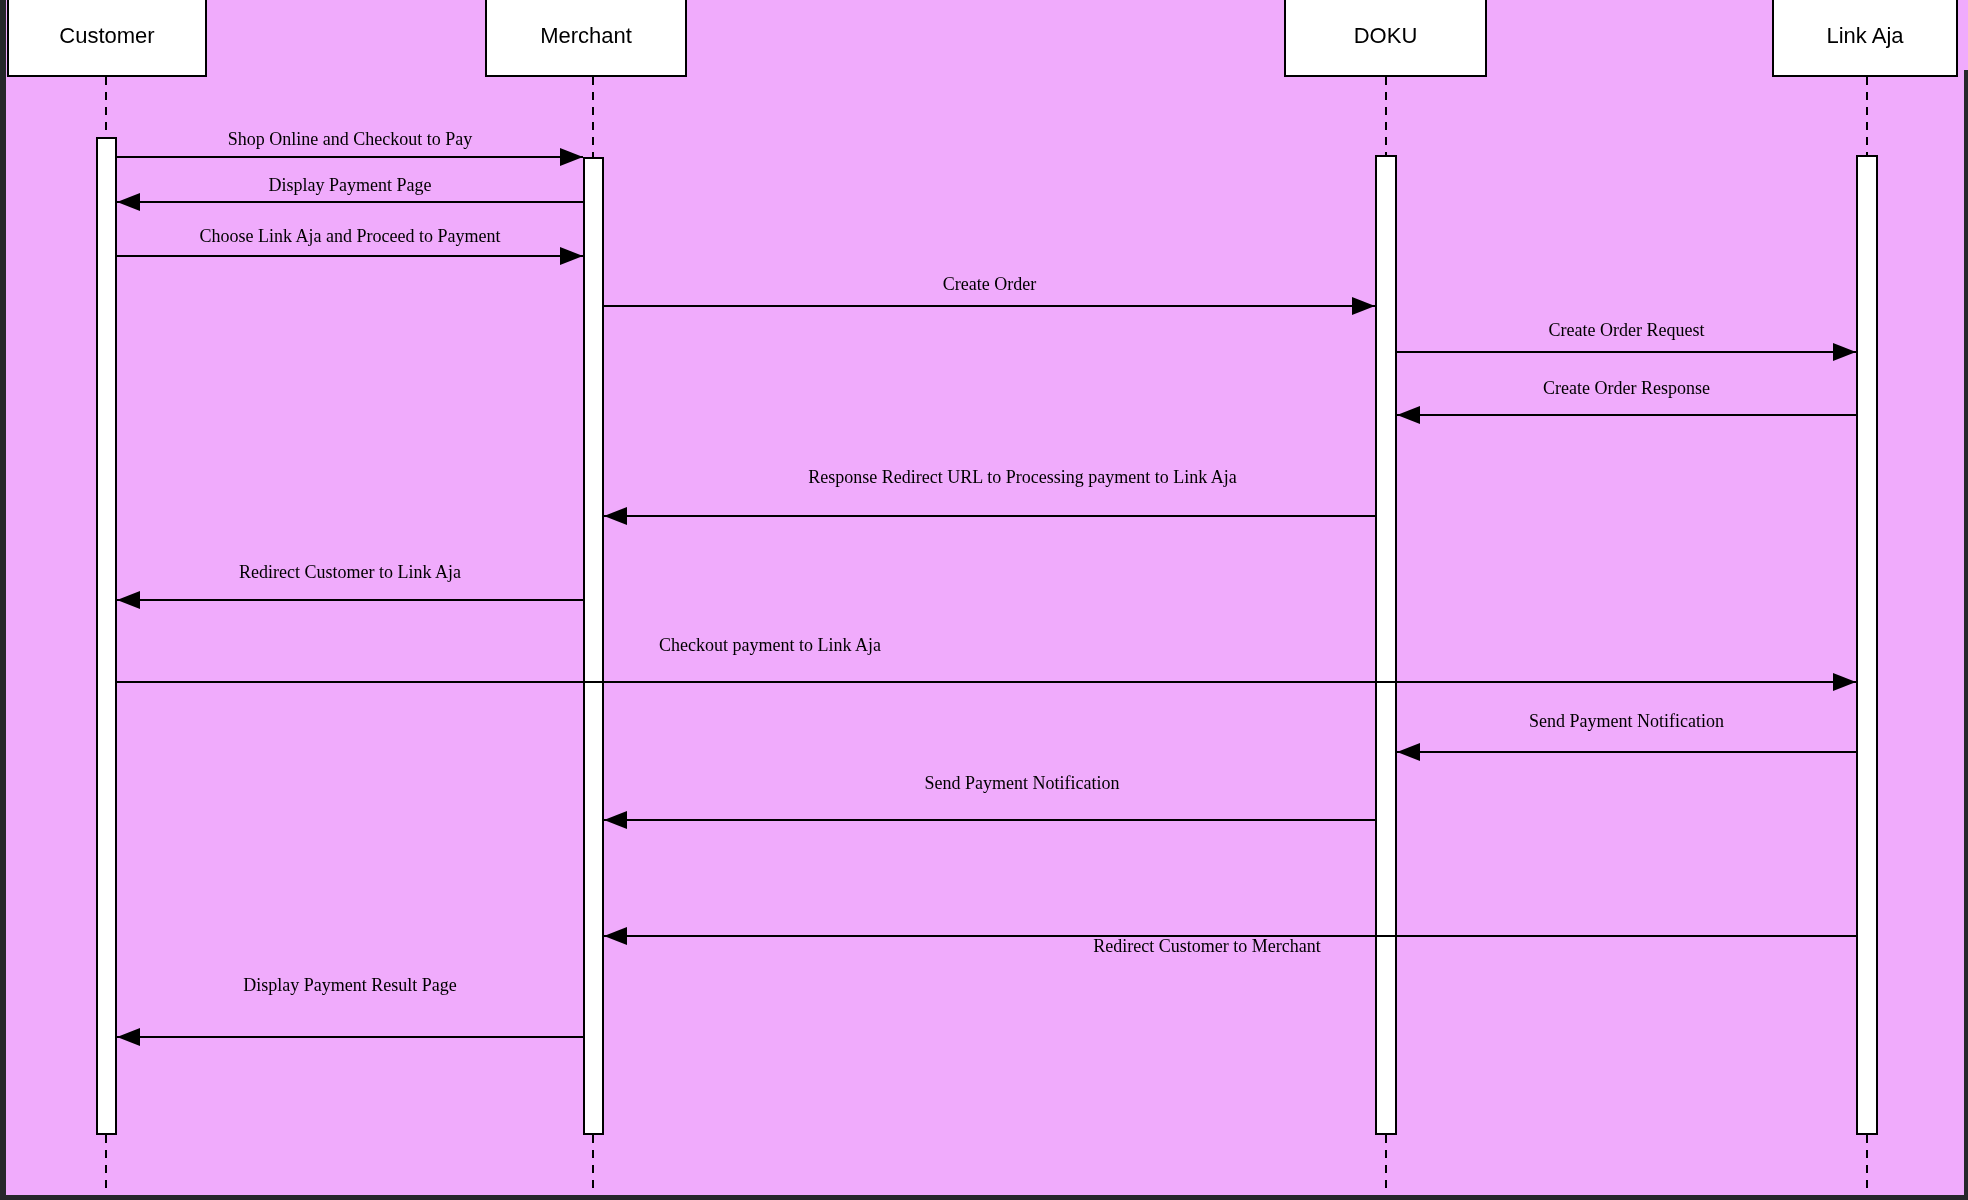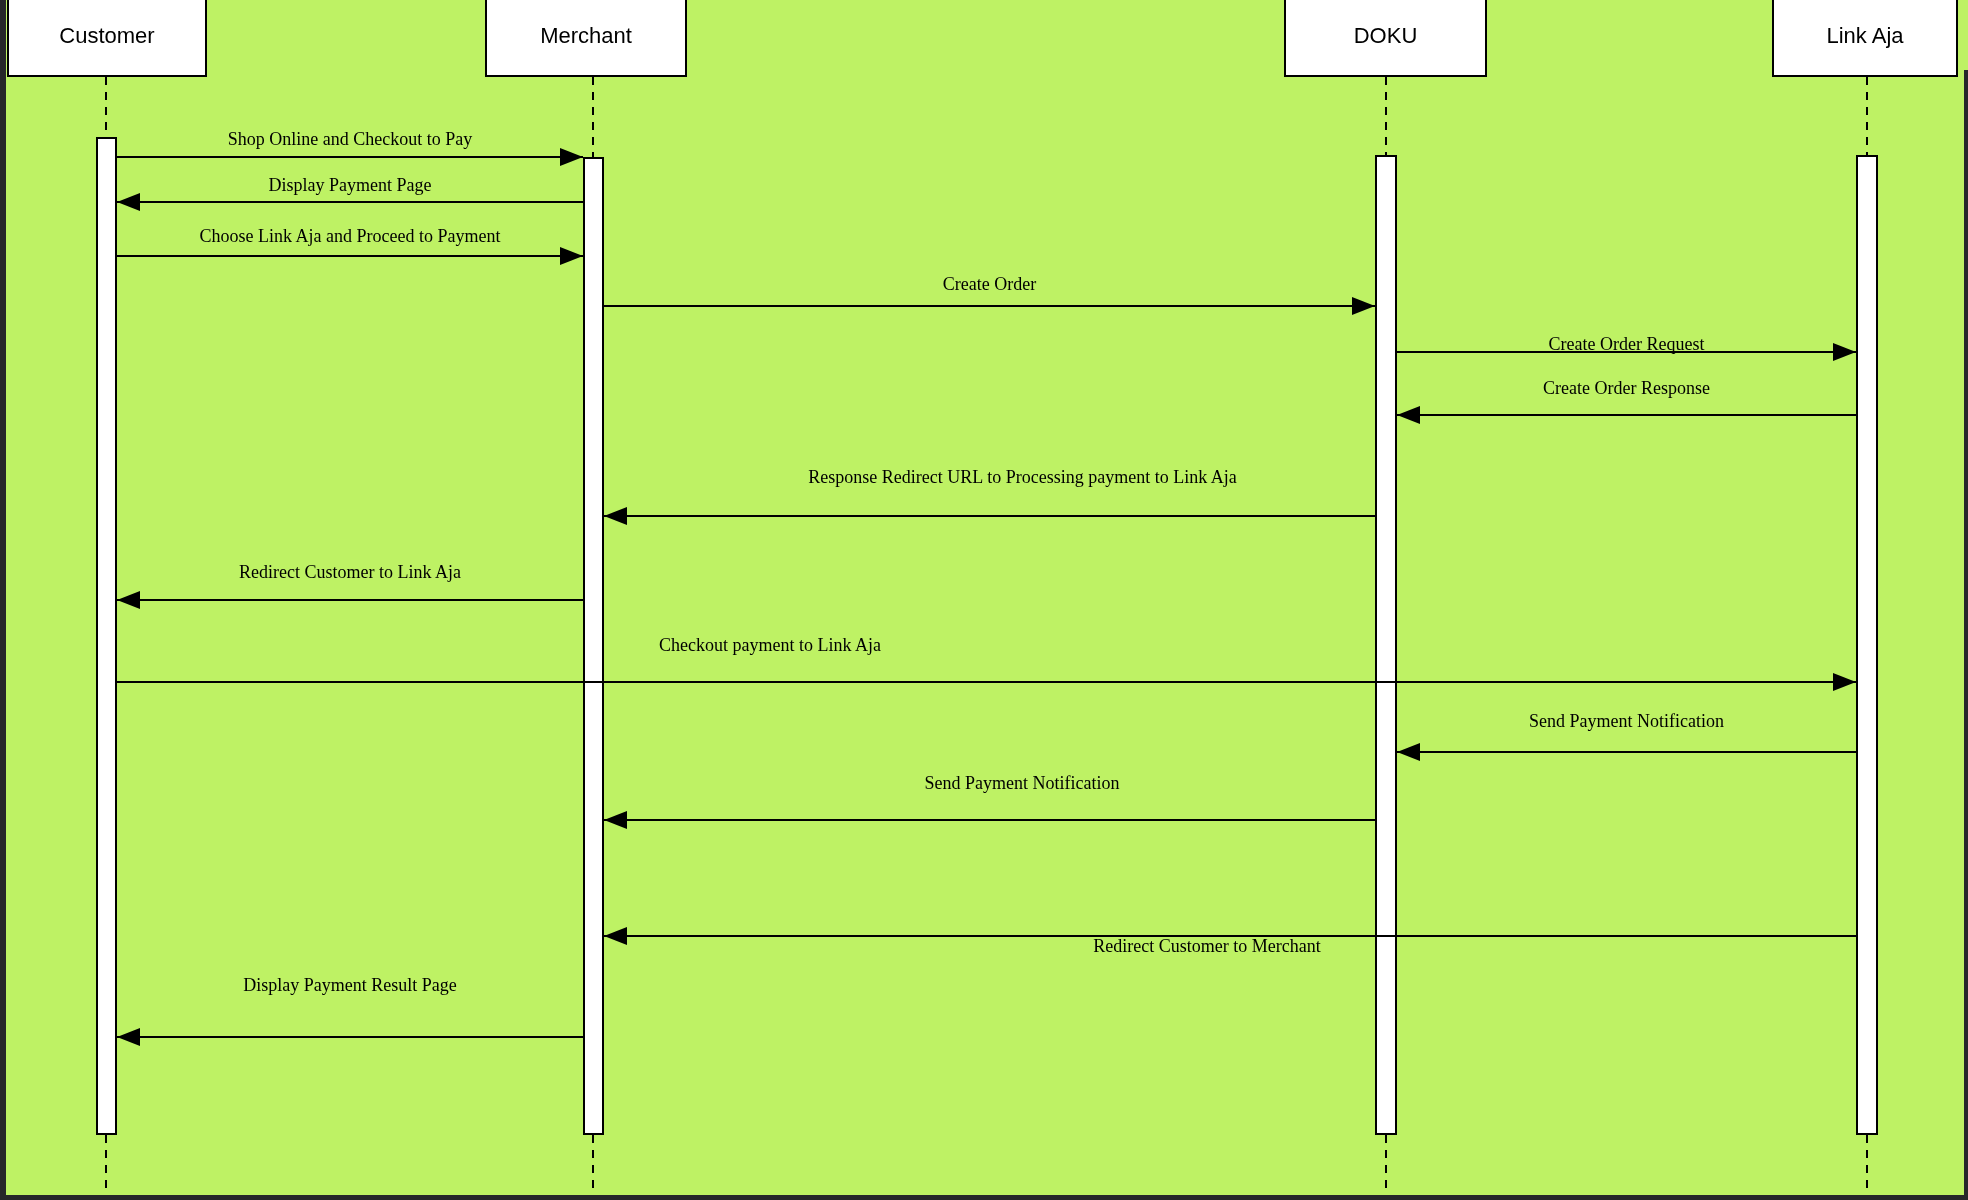--- a/index.html
+++ b/index.html
@@ -1,19 +1,19 @@
 <!DOCTYPE html>
 <html><head>
 <meta charset="utf-8">
 <style>
   html,body{margin:0;padding:0;background:#26272a;}
   #canvas{
     position:relative;
     width:1968px;height:1200px;
-    background:#bef264;
+    background:#f0abfc;
     overflow:hidden;
     font-family:"Liberation Sans", sans-serif;
     color:#000;
   }
   .edge{position:absolute;background:#26272a;z-index:50;}
   .actor-box{
     position:absolute;top:-5px;height:82px;
     background:#fff;border:2px solid #000;box-sizing:border-box;
     display:flex;align-items:center;justify-content:center;
     z-index:5;
@@ -72,21 +72,21 @@
     <div class="arrowhead left" style="top: 193px; left: 117px;"></div>
     <div class="msg-label" style="left: 350px; top: 172px;">Display Payment Page</div>
     <div class="msg-line" style="left: 117px; top: 255px; width: 466px;"></div>
     <div class="arrowhead right" style="top: 247px; left: 560px;"></div>
     <div class="msg-label" style="left: 350px; top: 223px;">Choose Link Aja and Proceed to Payment</div>
     <div class="msg-line" style="left: 604px; top: 305px; width: 771px;"></div>
     <div class="arrowhead right" style="top: 297px; left: 1352px;"></div>
     <div class="msg-label" style="left: 989.5px; top: 271px;">Create Order</div>
     <div class="msg-line" style="left: 1397px; top: 351px; width: 459px;"></div>
     <div class="arrowhead right" style="top: 343px; left: 1833px;"></div>
-    <div class="msg-label" style="left: 1626.5px; top: 331px;">Create Order Request</div>
+    <div class="msg-label" style="left: 1626.5px; top: 317px;">Create Order Request</div>
     <div class="msg-line" style="left: 1397px; top: 414px; width: 459px;"></div>
     <div class="arrowhead left" style="top: 406px; left: 1397px;"></div>
     <div class="msg-label" style="left: 1626.5px; top: 375px;">Create Order Response</div>
     <div class="msg-line" style="left: 604px; top: 515px; width: 771px;"></div>
     <div class="arrowhead left" style="top: 507px; left: 604px;"></div>
     <div class="msg-label" style="left: 989.5px; top: 464px; margin-left: 33px;">Response Redirect URL to Processing payment to Link Aja</div>
     <div class="msg-line" style="left: 117px; top: 599px; width: 466px;"></div>
     <div class="arrowhead left" style="top: 591px; left: 117px;"></div>
     <div class="msg-label" style="left: 350px; top: 559px; text-align: right;">Redirect Customer to Link Aja</div>
     <div class="msg-line" style="left: 117px; top: 681px; width: 1739px;"></div>

